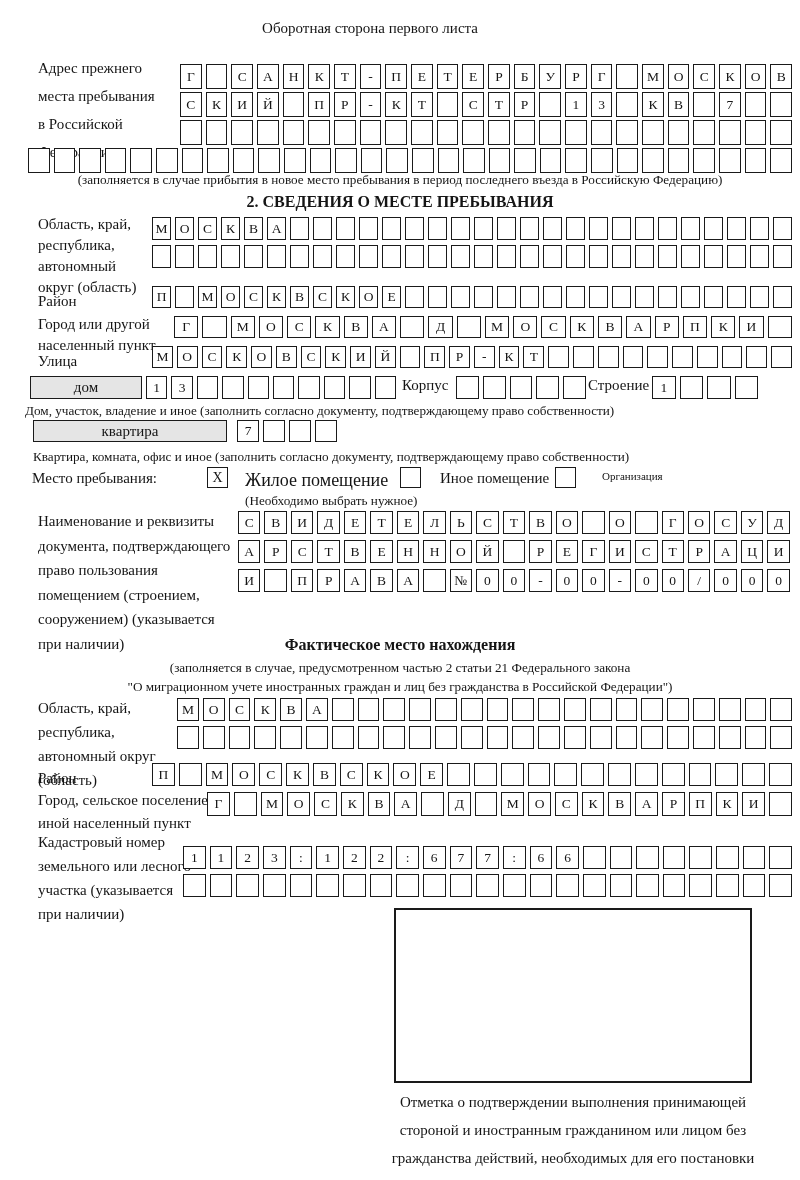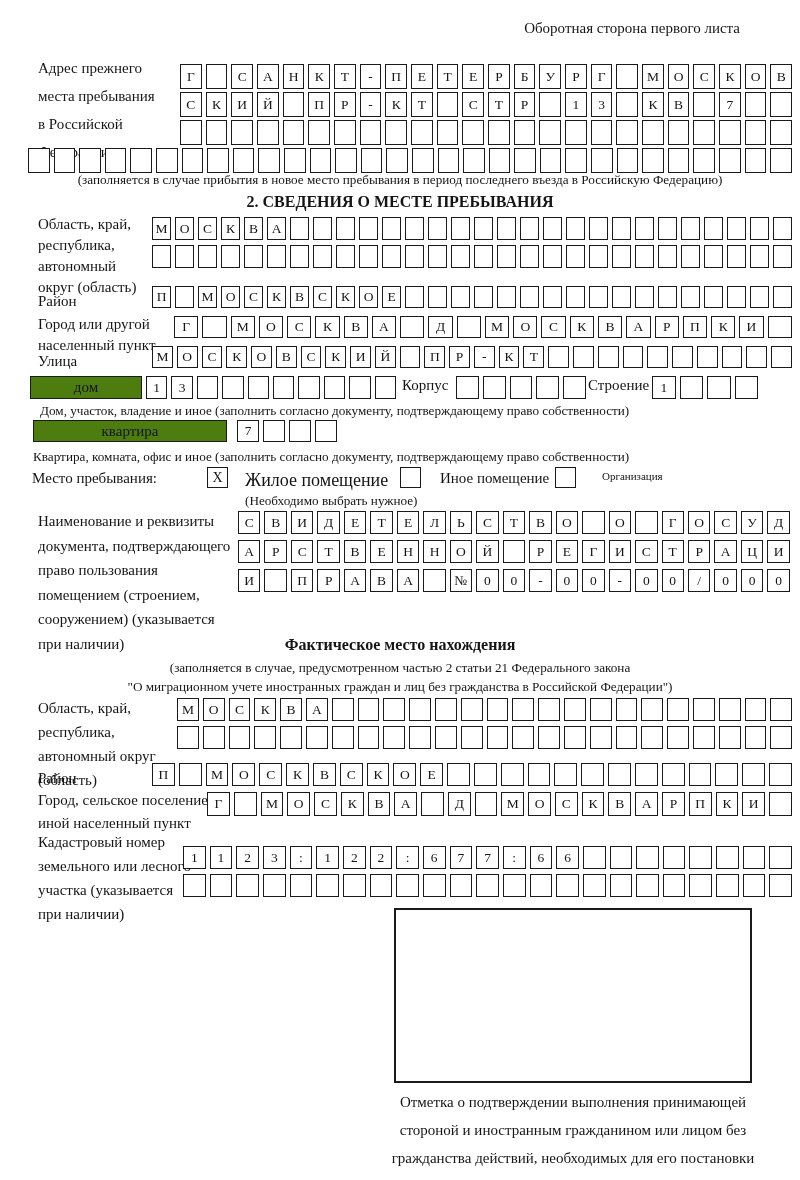--- a/index.html
+++ b/index.html
@@ -10,32 +10,32 @@
   .lbl{font-size:15px;line-height:24px;white-space:pre-line}
   .note{font-size:13.2px;line-height:16px}
   .ctr{text-align:center}
   .title{font-size:16px;font-weight:bold}
   .cellrow{display:flex;gap:4px}
   .cb{flex:1;height:23px;border:1.6px solid #1a1a1a;display:flex;align-items:center;justify-content:center;
       font-size:13.5px;background:#fff;overflow:hidden}
   .h25 .cb{height:25px}
   .h22 .cb{height:22px}
   .h24 .cb{height:24px}
-  .labelbox{border:1.6px solid #1a1a1a;display:flex;align-items:center;justify-content:center;font-size:15px;background:#4d7c0f}
+  .labelbox{border:1.6px solid #1a1a1a;display:flex;align-items:center;justify-content:center;font-size:15px;background:#e5e5e5}
   .chk{width:21px;height:21px;border:1.7px solid #1a1a1a;display:flex;align-items:center;justify-content:center;
        font-size:14px;background:#fff}
   .bigbox{border:2px solid #1a1a1a;background:#fff}
   .pre{white-space:pre-line}
 </style>
 </head>
 <body>
 
 <div id="page">
 
-  <div class="abs" style="left:0;top:20px;width:740px;text-align:right;font-size:15px">Оборотная сторона первого листа</div>
+  <div class="abs" style="left:0;top:20px;width:740px;text-align:center;font-size:15px">Оборотная сторона первого листа</div>
 
   <div class="abs lbl" style="left:38px;top:54px;line-height:28px">Адрес прежнего
 места пребывания
 в Российской
 Федерации</div>
   <div class="abs cellrow h25" style="left:180px;top:64px;width:612px">
       <span class="cb">Г</span>
       <span class="cb"></span>
       <span class="cb">С</span>
       <span class="cb">А</span>
@@ -323,21 +323,21 @@
       <span class="cb"></span>
       <span class="cb"></span>
     </div>
   <div class="abs" style="left:588px;top:377px;font-size:15px">Строение</div>
   <div class="abs cellrow" style="left:652px;top:376px;width:106px">
       <span class="cb">1</span>
       <span class="cb"></span>
       <span class="cb"></span>
       <span class="cb"></span>
     </div>
-  <div class="abs note" style="left:40px;top:403px">Дом, участок, владение и иное (заполнить согласно документу, подтверждающему право собственности)</div>
+  <div class="abs note" style="left:25px;top:403px">Дом, участок, владение и иное (заполнить согласно документу, подтверждающему право собственности)</div>
 
   <div class="abs labelbox" style="left:33px;top:420px;width:194px;height:22px">квартира</div>
   <div class="abs cellrow h22" style="left:237px;top:420px;width:100px">
       <span class="cb">7</span>
       <span class="cb"></span>
       <span class="cb"></span>
       <span class="cb"></span>
     </div>
   <div class="abs note" style="left:33px;top:449px">Квартира, комната, офис и иное (заполнить согласно документу, подтверждающему право собственности)</div>
 

